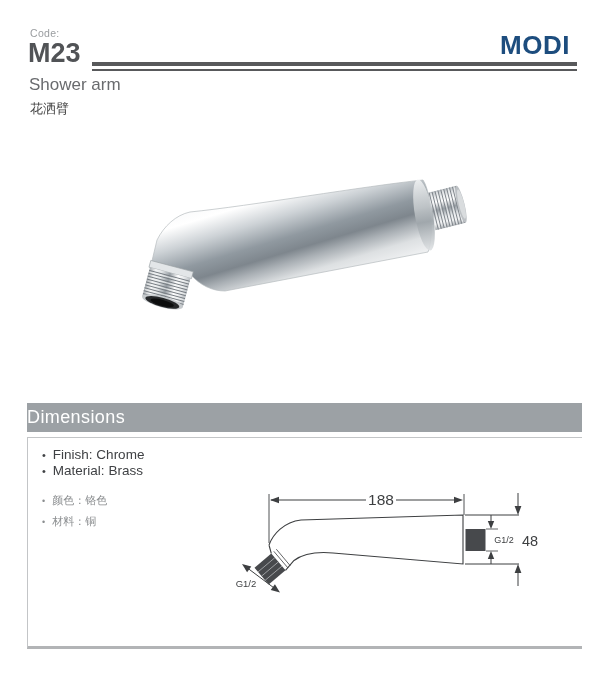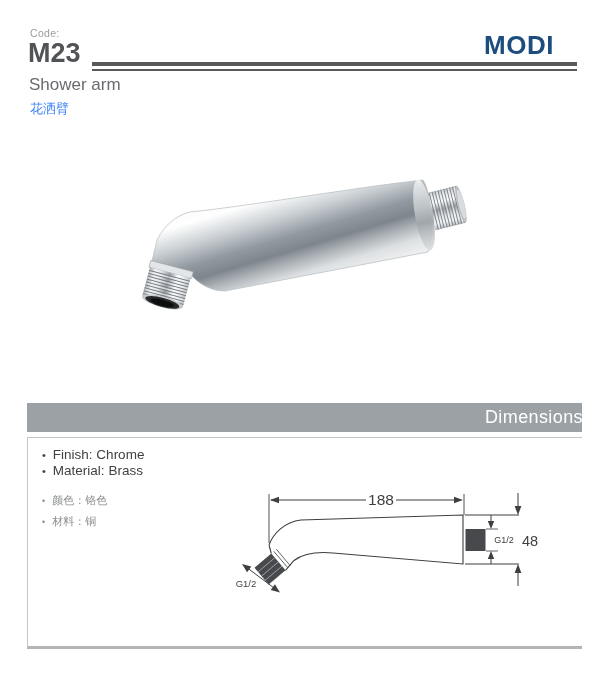--- a/index.html
+++ b/index.html
@@ -5,29 +5,29 @@
   html,body{margin:0;padding:0;background:#ffffff;}
   .page{
     position:relative;width:582px;height:680px;background:#ffffff;overflow:hidden;
     font-family:"Liberation Sans",sans-serif;
   }
   
   .code-label{position:absolute;left:30px;top:27px;font-size:10.5px;color:#9a9da0;letter-spacing:.3px;}
   .code-value{position:absolute;left:28px;top:38px;font-size:27px;font-weight:bold;color:#515356;text-align:right;}
   .rule-top{position:absolute;left:92px;top:62px;width:485px;height:3.5px;background:#58595b;}
   .rule-bottom{position:absolute;left:92px;top:68.5px;width:485px;height:2px;background:#58595b;}
-  .brand{position:absolute;right:28px;top:30px;font-size:26px;font-weight:bold;color:#1d4d7e;letter-spacing:.5px;}
+  .brand{position:absolute;right:12px;top:30px;font-size:26px;font-weight:bold;color:#1d4d7e;letter-spacing:.5px;}
   .product-name{position:absolute;left:29px;top:75px;font-size:17px;color:#696b6e;}
-  .product-name-cn{position:absolute;left:30px;top:100px;font-size:13px;color:#3b82f6;}
+  .product-name-cn{position:absolute;left:30px;top:100px;font-size:13px;color:#404040;}
   
   .photo{position:absolute;left:120px;top:158px;width:360px;height:165px;}
   
   .dims-bar{
     position:absolute;left:27px;top:403px;width:556px;height:29px;background:#9ca1a5;
-    color:#ffffff;font-size:18px;letter-spacing:.4px;text-align:right;line-height:29px;
+    color:#ffffff;font-size:18px;letter-spacing:.4px;text-align:left;line-height:29px;
   }
   .dims-box{
     position:absolute;left:27px;top:437px;width:556px;height:212px;box-sizing:border-box;
     background:#ffffff;border:1px solid #c3c5c7;border-bottom:3px solid #b2b4b6;
   }
   .specs-en{position:absolute;left:14px;top:9px;margin:0;padding:0;list-style:none;}
   .specs-en li{display:flex;align-items:baseline;font-size:13.5px;color:#3f4144;line-height:16px;}
   .specs-cn{position:absolute;left:14px;top:52px;margin:0;padding:0;list-style:none;}
   .specs-cn li{display:flex;align-items:baseline;font-size:11px;color:#8b8e90;line-height:20px;}
   .bullet{margin-right:7px;font-size:11px;}

